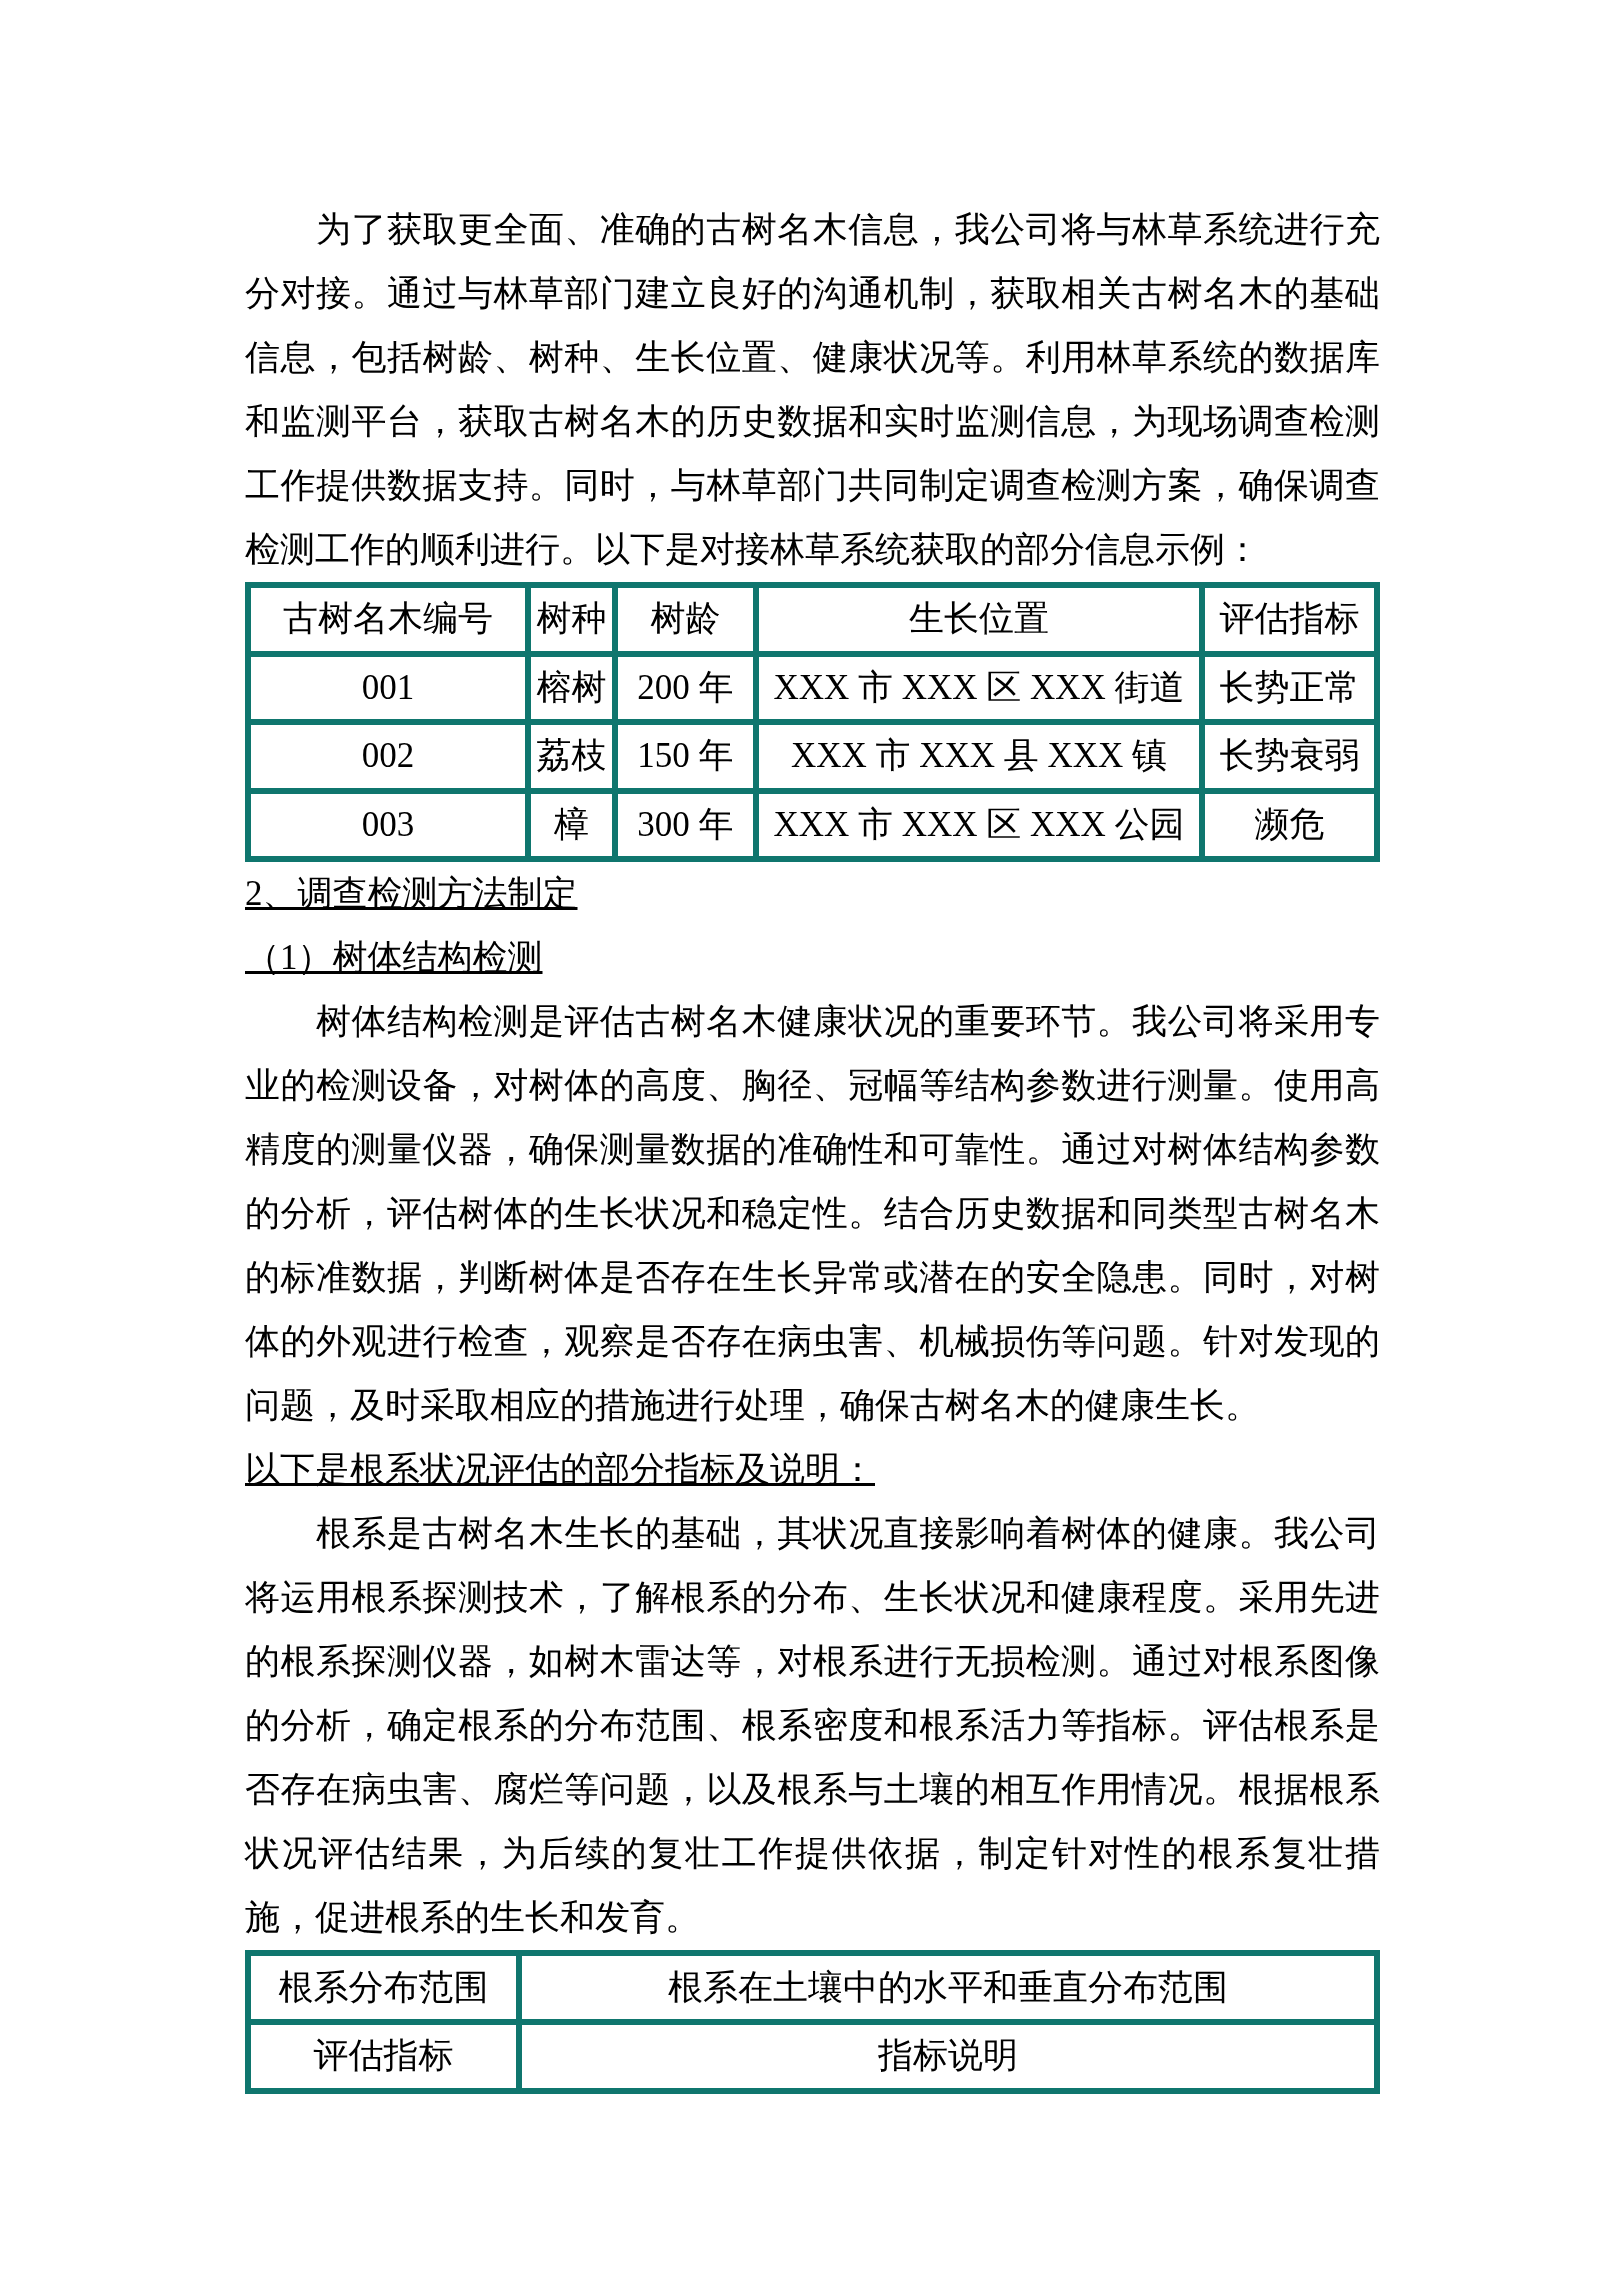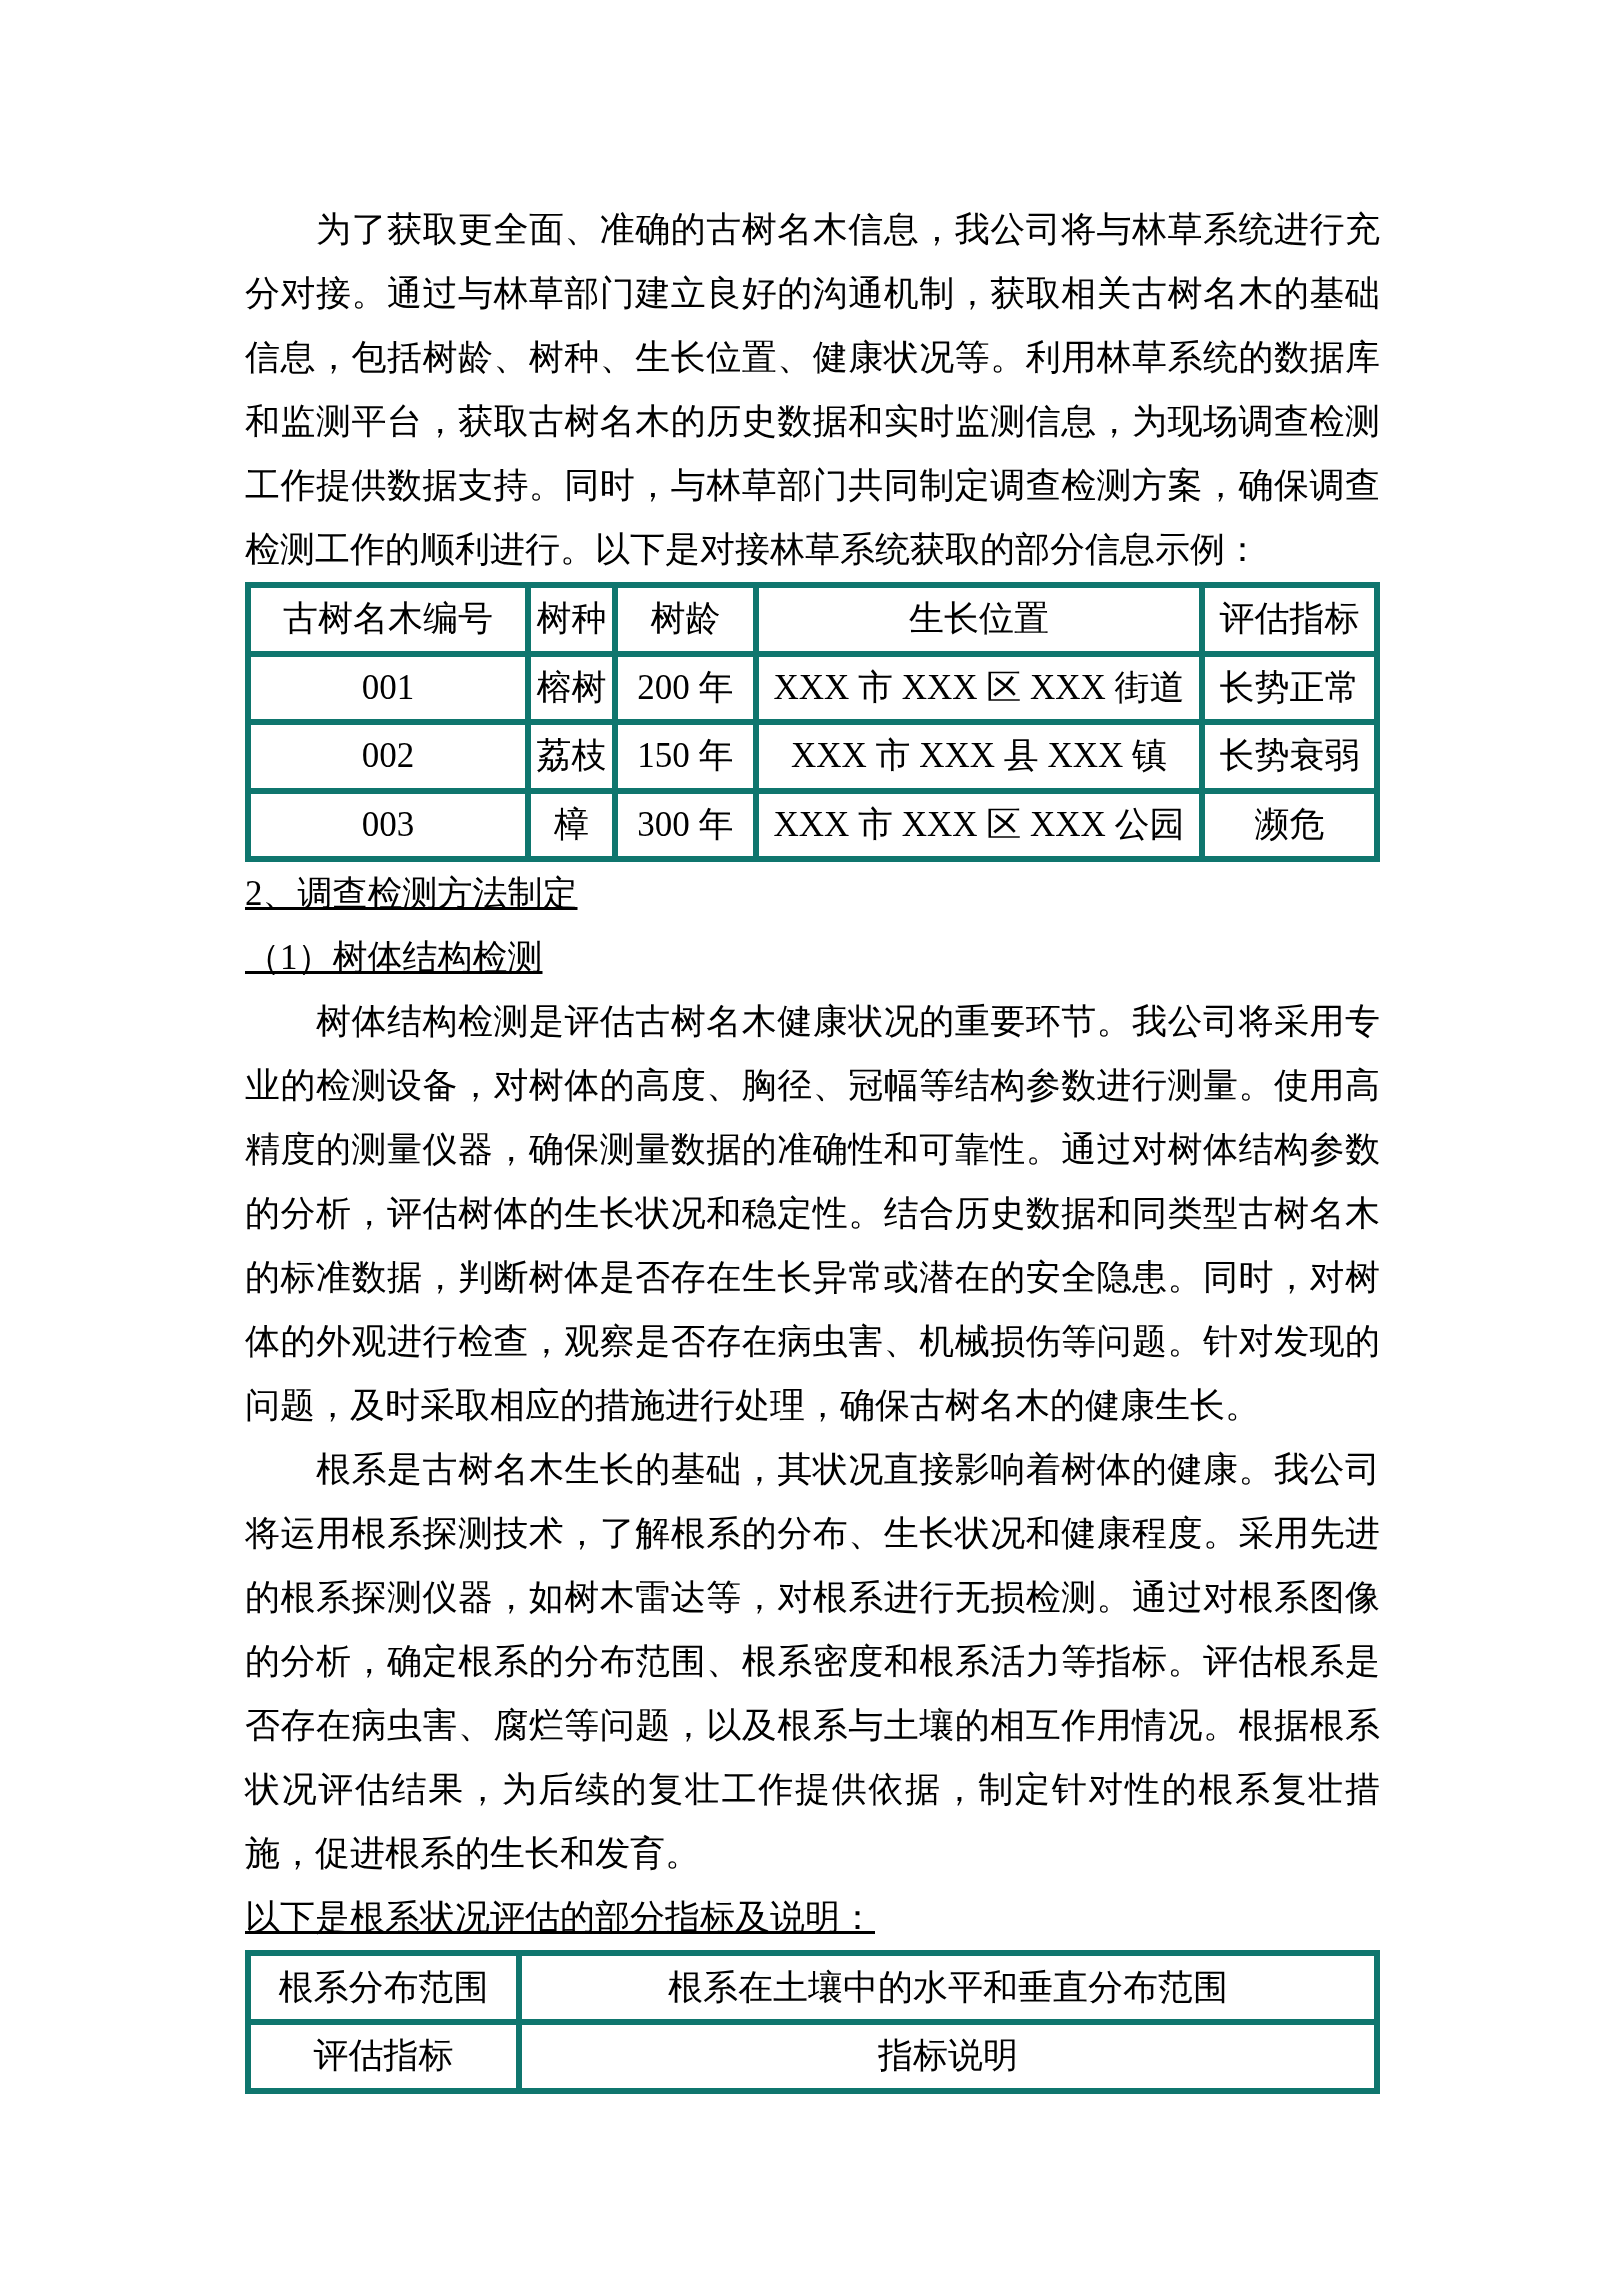--- a/index.html
+++ b/index.html
@@ -99,23 +99,23 @@
     </tbody>
   </table>
 
   <p class="para no-indent">2、调查检测方法制定</p>
 
   <p class="para no-indent">（1）树体结构检测</p>
 
   <p class="para">树体结构检测是评估古树名木健康状况的重要环节。我公司将采用专业的检测设备，对树体的高度、胸径、冠幅等结构参数进行测量。使用高精度的测量仪器，确保测量数据的准确性和可靠性。通过对树体结构参数的分析，评估树体的生长状况和稳定性。结合历史数据和同类型古树名木的标准数据，判断树体是否存在生长异常或潜在的安全隐患。同时，对树体的外观进行检查，观察是否存在病虫害、机械损伤等问题。针对发现的问题，及时采取相应的措施进行处理，确保古树名木的健康生长。</p>
 
 
+  <p class="para no-indent">以下是根系状况评估的部分指标及说明：</p>
+
   <p class="para">根系是古树名木生长的基础，其状况直接影响着树体的健康。我公司将运用根系探测技术，了解根系的分布、生长状况和健康程度。采用先进的根系探测仪器，如树木雷达等，对根系进行无损检测。通过对根系图像的分析，确定根系的分布范围、根系密度和根系活力等指标。评估根系是否存在病虫害、腐烂等问题，以及根系与土壤的相互作用情况。根据根系状况评估结果，为后续的复壮工作提供依据，制定针对性的根系复壮措施，促进根系的生长和发育。</p>
-
-  <p class="para no-indent">以下是根系状况评估的部分指标及说明：</p>
 
   <table class="doc-table">
     <colgroup>
       <col style="width:24%">
       <col style="width:76%">
     </colgroup>
     <tbody>
       <tr>
         <td>根系分布范围</td>
         <td>根系在土壤中的水平和垂直分布范围</td>

